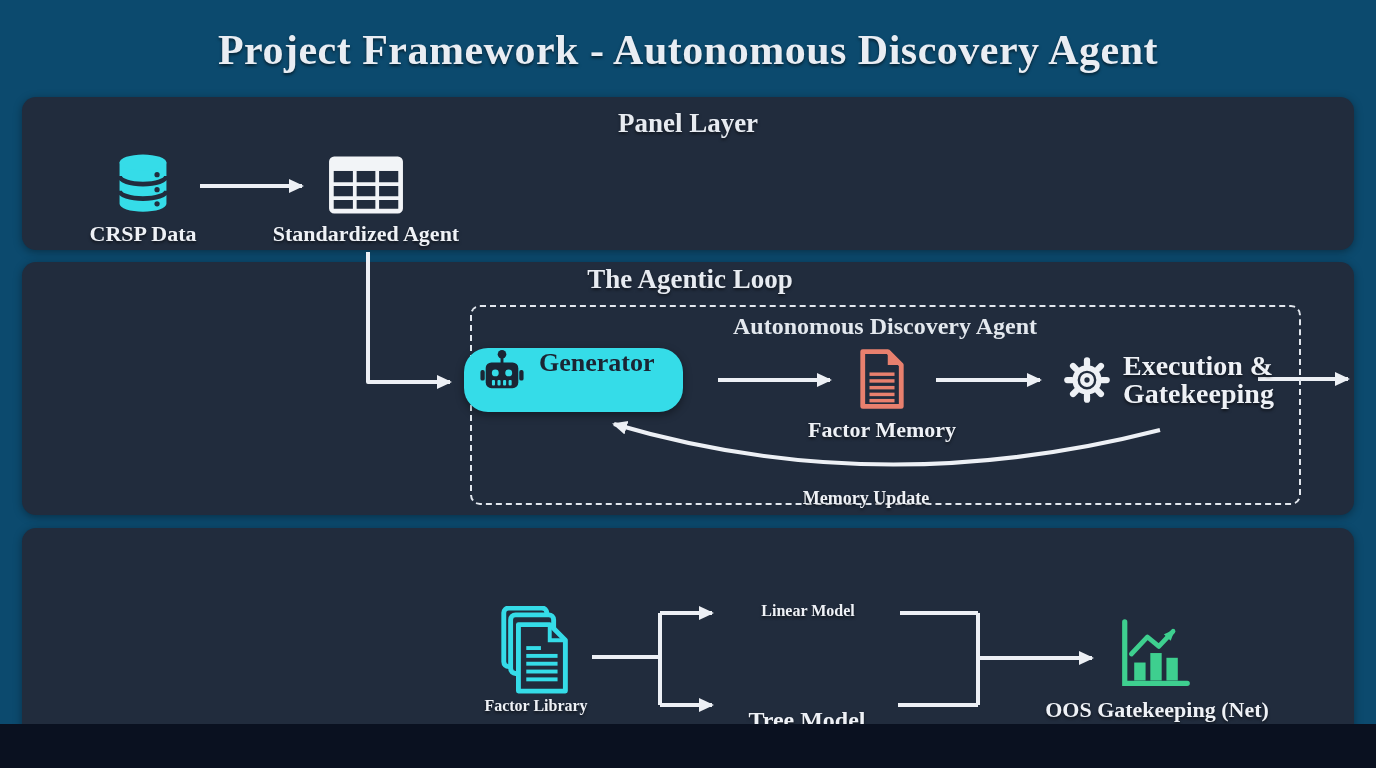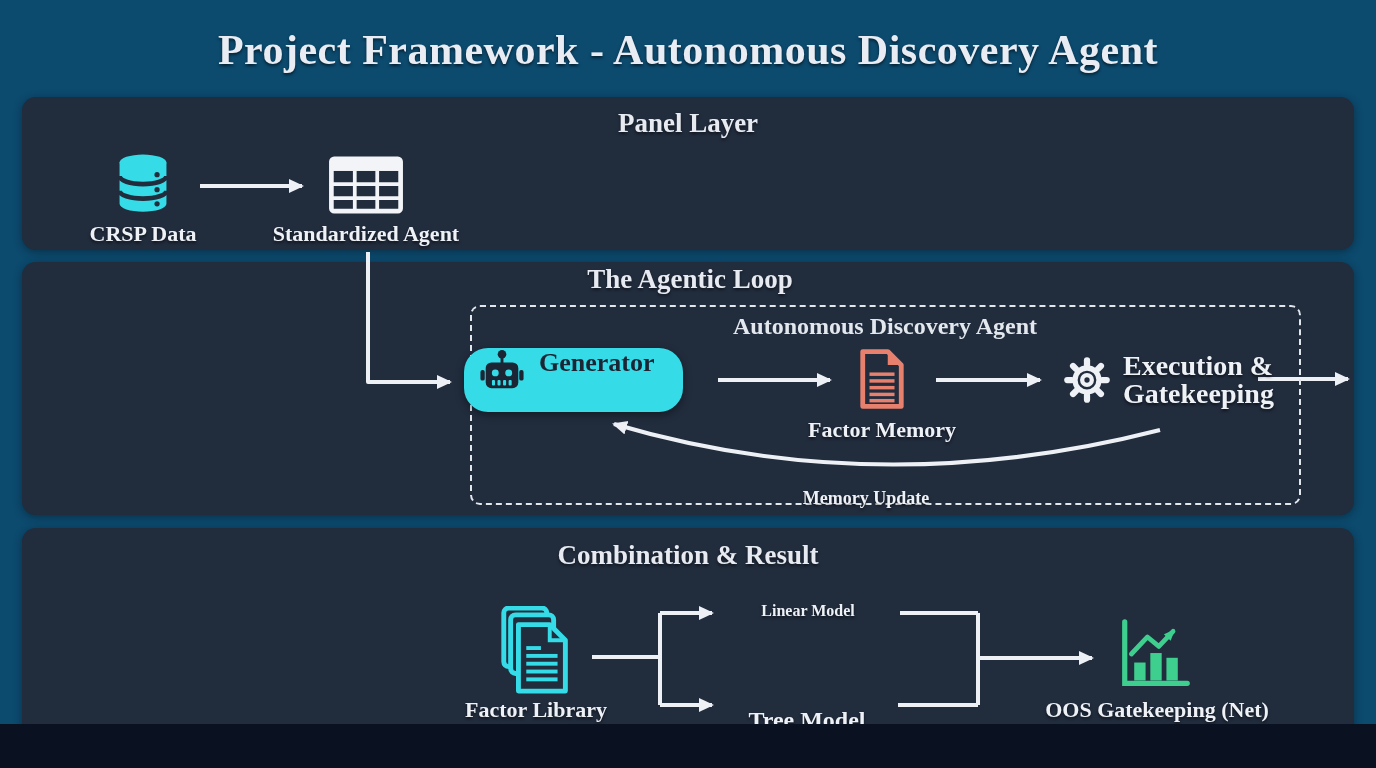--- a/index.html
+++ b/index.html
@@ -157,34 +157,33 @@
       </g>
     </g>
   </svg>
   <div class="exec-label">
     <div>Execution &amp;</div>
     <div>Gatekeeping</div>
   </div>
 
   <div class="node-label" style="left:866px;top:468px;font-size:18px;margin-top:20px;">Memory Update</div>
 
-  <div class="section-title" style="left:688px;top:540px;">Combination &amp; Result</div>
 
   <svg class="icon" style="left:494px;top:606px;" width="88" height="90" viewBox="0 0 90 92">
     <rect x="10" y="2" width="44" height="60" rx="5" fill="none" stroke="#35dce8" stroke-width="5"></rect>
     <rect x="17" y="9" width="44" height="60" rx="5" fill="#212c3d" stroke="#35dce8" stroke-width="5"></rect>
     <path d="M25 19 H57 L73 35 V87 H25 Z" fill="#212c3d" stroke="#35dce8" stroke-width="5" stroke-linejoin="round"></path>
     <path d="M57 19 V35 H73" fill="none" stroke="#35dce8" stroke-width="4"></path>
     <line x1="33" y1="43" x2="48" y2="43" stroke="#35dce8" stroke-width="4"></line>
     <line x1="33" y1="51" x2="65" y2="51" stroke="#35dce8" stroke-width="4"></line>
     <line x1="33" y1="59" x2="65" y2="59" stroke="#35dce8" stroke-width="4"></line>
     <line x1="33" y1="67" x2="65" y2="67" stroke="#35dce8" stroke-width="4"></line>
     <line x1="33" y1="75" x2="65" y2="75" stroke="#35dce8" stroke-width="4"></line>
   </svg>
-  <div class="node-label" style="left:536px;top:697px;font-size:22px;">Factor Library</div>
+  <div class="node-label" style="left:536px;top:697px;font-size:16px;">Factor Library</div>
 
   <div class="node-label" style="left:808px;top:602px;font-size:16px;">Linear Model</div>
   <div class="node-label" style="left:807px;top:691px;font-size:24px;margin-top:16px;">Tree Model</div>
 
   <svg class="icon" style="left:1118px;top:618px;" width="76" height="72" viewBox="0 0 80 76">
     <defs>
       <marker id="ahg" markerWidth="16" markerHeight="14" refX="9" refY="5" orient="auto" markerUnits="userSpaceOnUse">
         <path d="M0 0 L12 5 L0 10 Z" fill="#3ecf8f"></path>
       </marker>
     </defs>

